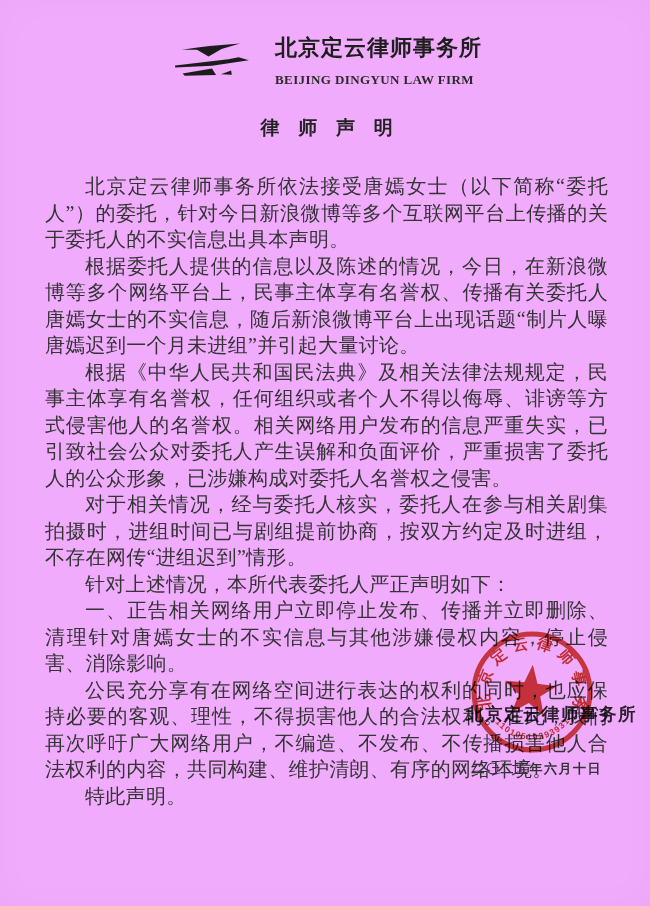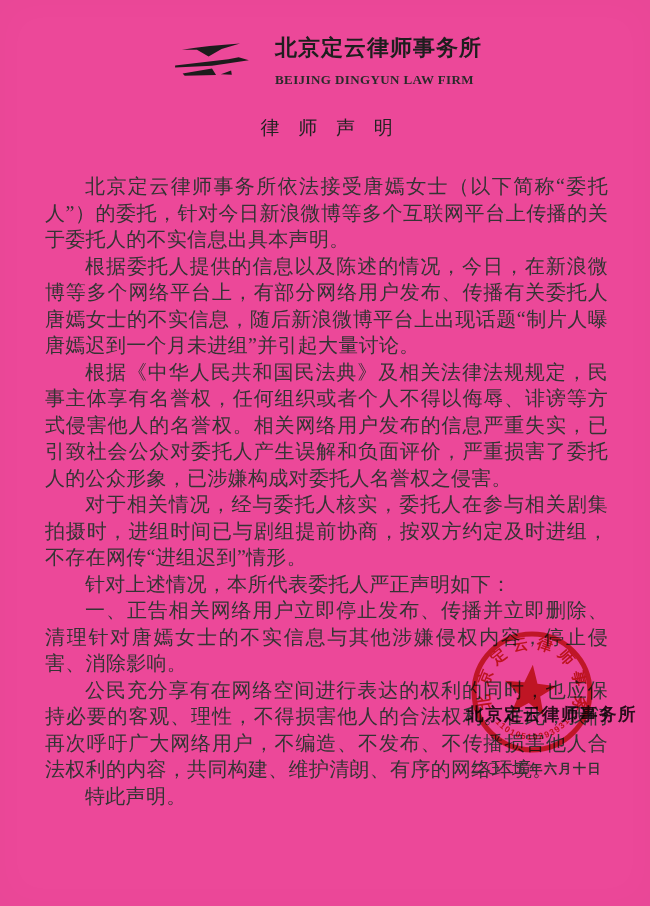--- a/index.html
+++ b/index.html
@@ -4,21 +4,21 @@
 <style>
   * { margin: 0; padding: 0; box-sizing: border-box; }
   html, body { background: #e8e8e8; }
   body { font-family: "Liberation Serif", "DejaVu Serif", serif; }
 
   .page {
     position: relative;
     width: 650px;
     height: 906px;
     margin: 0 auto;
-    background: #ec4899;
+    background: #f0abfc;
     color: #3a3a3a;
     overflow: hidden;
     padding: 0 42px 0 45px;
     box-shadow: inset 0 0 40px rgba(0,0,0,0.02);
   }
 
   
   .letterhead {
     padding-top: 36px;
     display: flex;
@@ -42,21 +42,21 @@
     letter-spacing: 0.4px;
     margin-top: 12px;
     font-family: "Liberation Serif", "DejaVu Serif", serif;
   }
 
   
   .doc-title {
     margin-top: 27px;
     text-align: center;
     font-size: 19px;
-    font-weight: normal;
+    font-weight: bold;
     color: #222;
     letter-spacing: 7px;
     text-indent: 7px;
   }
 
   
   .statement-body {
     margin-top: 32px;
     font-size: 20px;
     line-height: 26.5px;
@@ -131,21 +131,21 @@
       <div class="firm-cn">北京定云律师事务所</div>
       <div class="firm-en">BEIJING DINGYUN LAW FIRM</div>
     </div>
   </header>
 
   <h1 class="doc-title">律 师 声 明</h1>
 
   <main class="statement-body">
     <div id="paragraphs">
         <p class="para">北京定云律师事务所依法接受唐嫣女士（以下简称“委托人”）的委托，针对今日新浪微博等多个互联网平台上传播的关于委托人的不实信息出具本声明。</p>
-        <p class="para">根据委托人提供的信息以及陈述的情况，今日，在新浪微博等多个网络平台上，有部分网络用户发布、传播有关委托人唐嫣女士的不实信息，随后新浪微博平台上出现话题“制片人曝唐嫣迟到一个月未进组”并引起大量讨论。</p>
+        <p class="para">根据委托人提供的信息以及陈述的情况，今日，在新浪微博等多个网络平台上，民事主体享有名誉权、传播有关委托人唐嫣女士的不实信息，随后新浪微博平台上出现话题“制片人曝唐嫣迟到一个月未进组”并引起大量讨论。</p>
         <p class="para">根据《中华人民共和国民法典》及相关法律法规规定，民事主体享有名誉权，任何组织或者个人不得以侮辱、诽谤等方式侵害他人的名誉权。相关网络用户发布的信息严重失实，已引致社会公众对委托人产生误解和负面评价，严重损害了委托人的公众形象，已涉嫌构成对委托人名誉权之侵害。</p>
         <p class="para">对于相关情况，经与委托人核实，委托人在参与相关剧集拍摄时，进组时间已与剧组提前协商，按双方约定及时进组，不存在网传“进组迟到”情形。</p>
         <p class="para">针对上述情况，本所代表委托人严正声明如下：</p>
         <p class="para">一、正告相关网络用户立即停止发布、传播并立即删除、清理针对唐嫣女士的不实信息与其他涉嫌侵权内容，停止侵害、消除影响。</p>
         <p class="para">公民充分享有在网络空间进行表达的权利的同时，也应保持必要的客观、理性，不得损害他人的合法权利。在此，我们再次呼吁广大网络用户，不编造、不发布、不传播损害他人合法权利的内容，共同构建、维护清朗、有序的网络环境。</p>
         <p class="para">特此声明。</p>
       </div>
   </main>
 
   <div class="seal">

